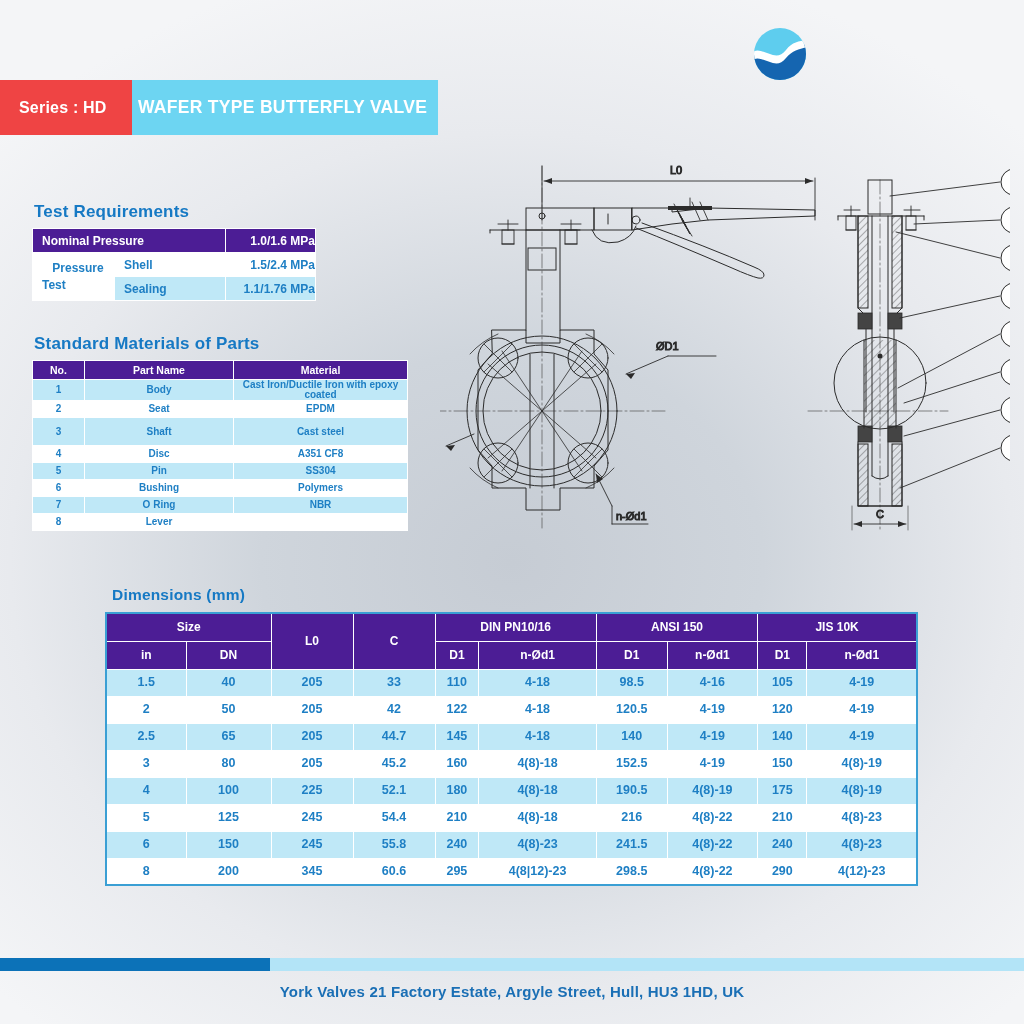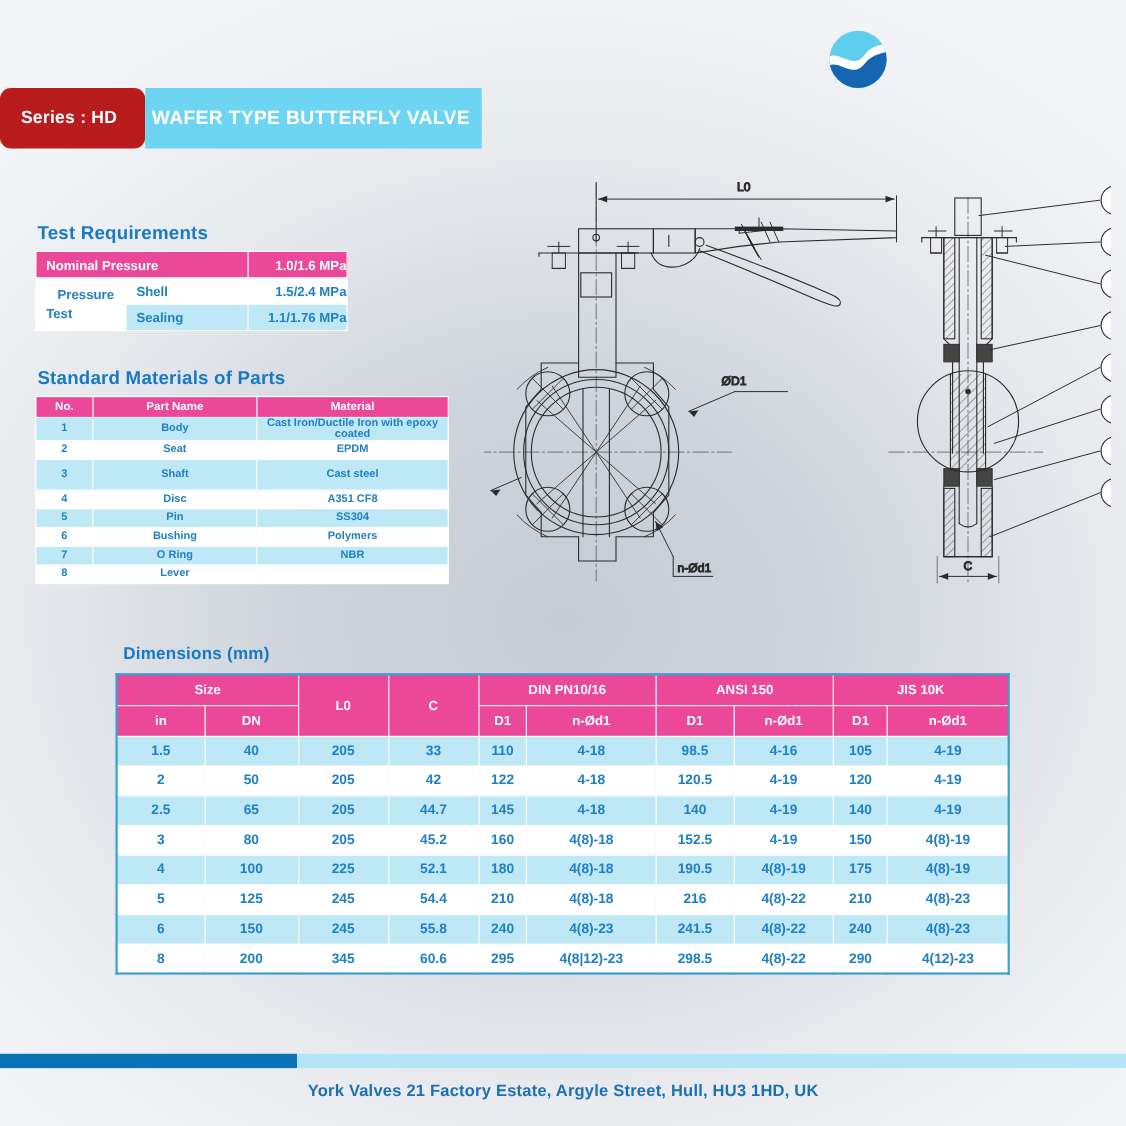--- a/index.html
+++ b/index.html
@@ -13,34 +13,34 @@
   }
   .sheet { position:absolute; inset:0; }
 
   
   .logo { position:absolute; left:752px; top:26px; display:flex; align-items:center; gap:14px; }
   .logo-mark { width:56px; height:56px; flex:0 0 auto; }
   .logo-text { font-size:45px; font-weight:bold; color:#5ecdee; letter-spacing:1px; line-height:1;
                text-shadow:0 1px 0 #fff, 0 0 3px rgba(255,255,255,.9); }
 
   .titlebar { position:absolute; left:0; top:80px; height:55px; display:flex; }
-  .series-box { width:132px; background:#b91c1c; display:flex; align-items:center;border-radius:10px; }
+  .series-box { width:132px; background:#ef4444; display:flex; align-items:center; }
   .series-box span { color:#fff; font-size:16px; font-weight:bold; padding-left:19px; letter-spacing:.2px; }
   .product-box { width:306px; background:#6DD5F2; display:flex; align-items:center; }
   .product-box span { color:#ffffff; font-size:17.5px; font-weight:bold; padding-left:6px; letter-spacing:.3px; }
 
   
   .sec-h { position:absolute; color:#1679c4; font-size:17px; font-weight:bold; letter-spacing:.2px; }
 
   
   table { border-collapse:collapse; }
   .tbl { position:absolute; border:1px solid #3a9fd4; }
   .tbl td, .tbl th { border:1px solid #ffffff; text-align:center; font-weight:bold;
                      color:#1e7fc4; font-size:10.5px; line-height:1; }
-  .hdr { background:#ec4899; color:#ffffff !important; }
+  .hdr { background:#4c1d95; color:#ffffff !important; }
   .alt { background:#bfe8f7; }
   .wht { background:#ffffff; }
 
   
   #test-table { left:32px; top:228px; width:284px; }
   #test-table td { height:24px; font-size:12px; }
   #test-table .lbl { text-align:left; padding-left:9px; }
   #test-table .val { text-align:right; padding-left:10px; }
 
   

